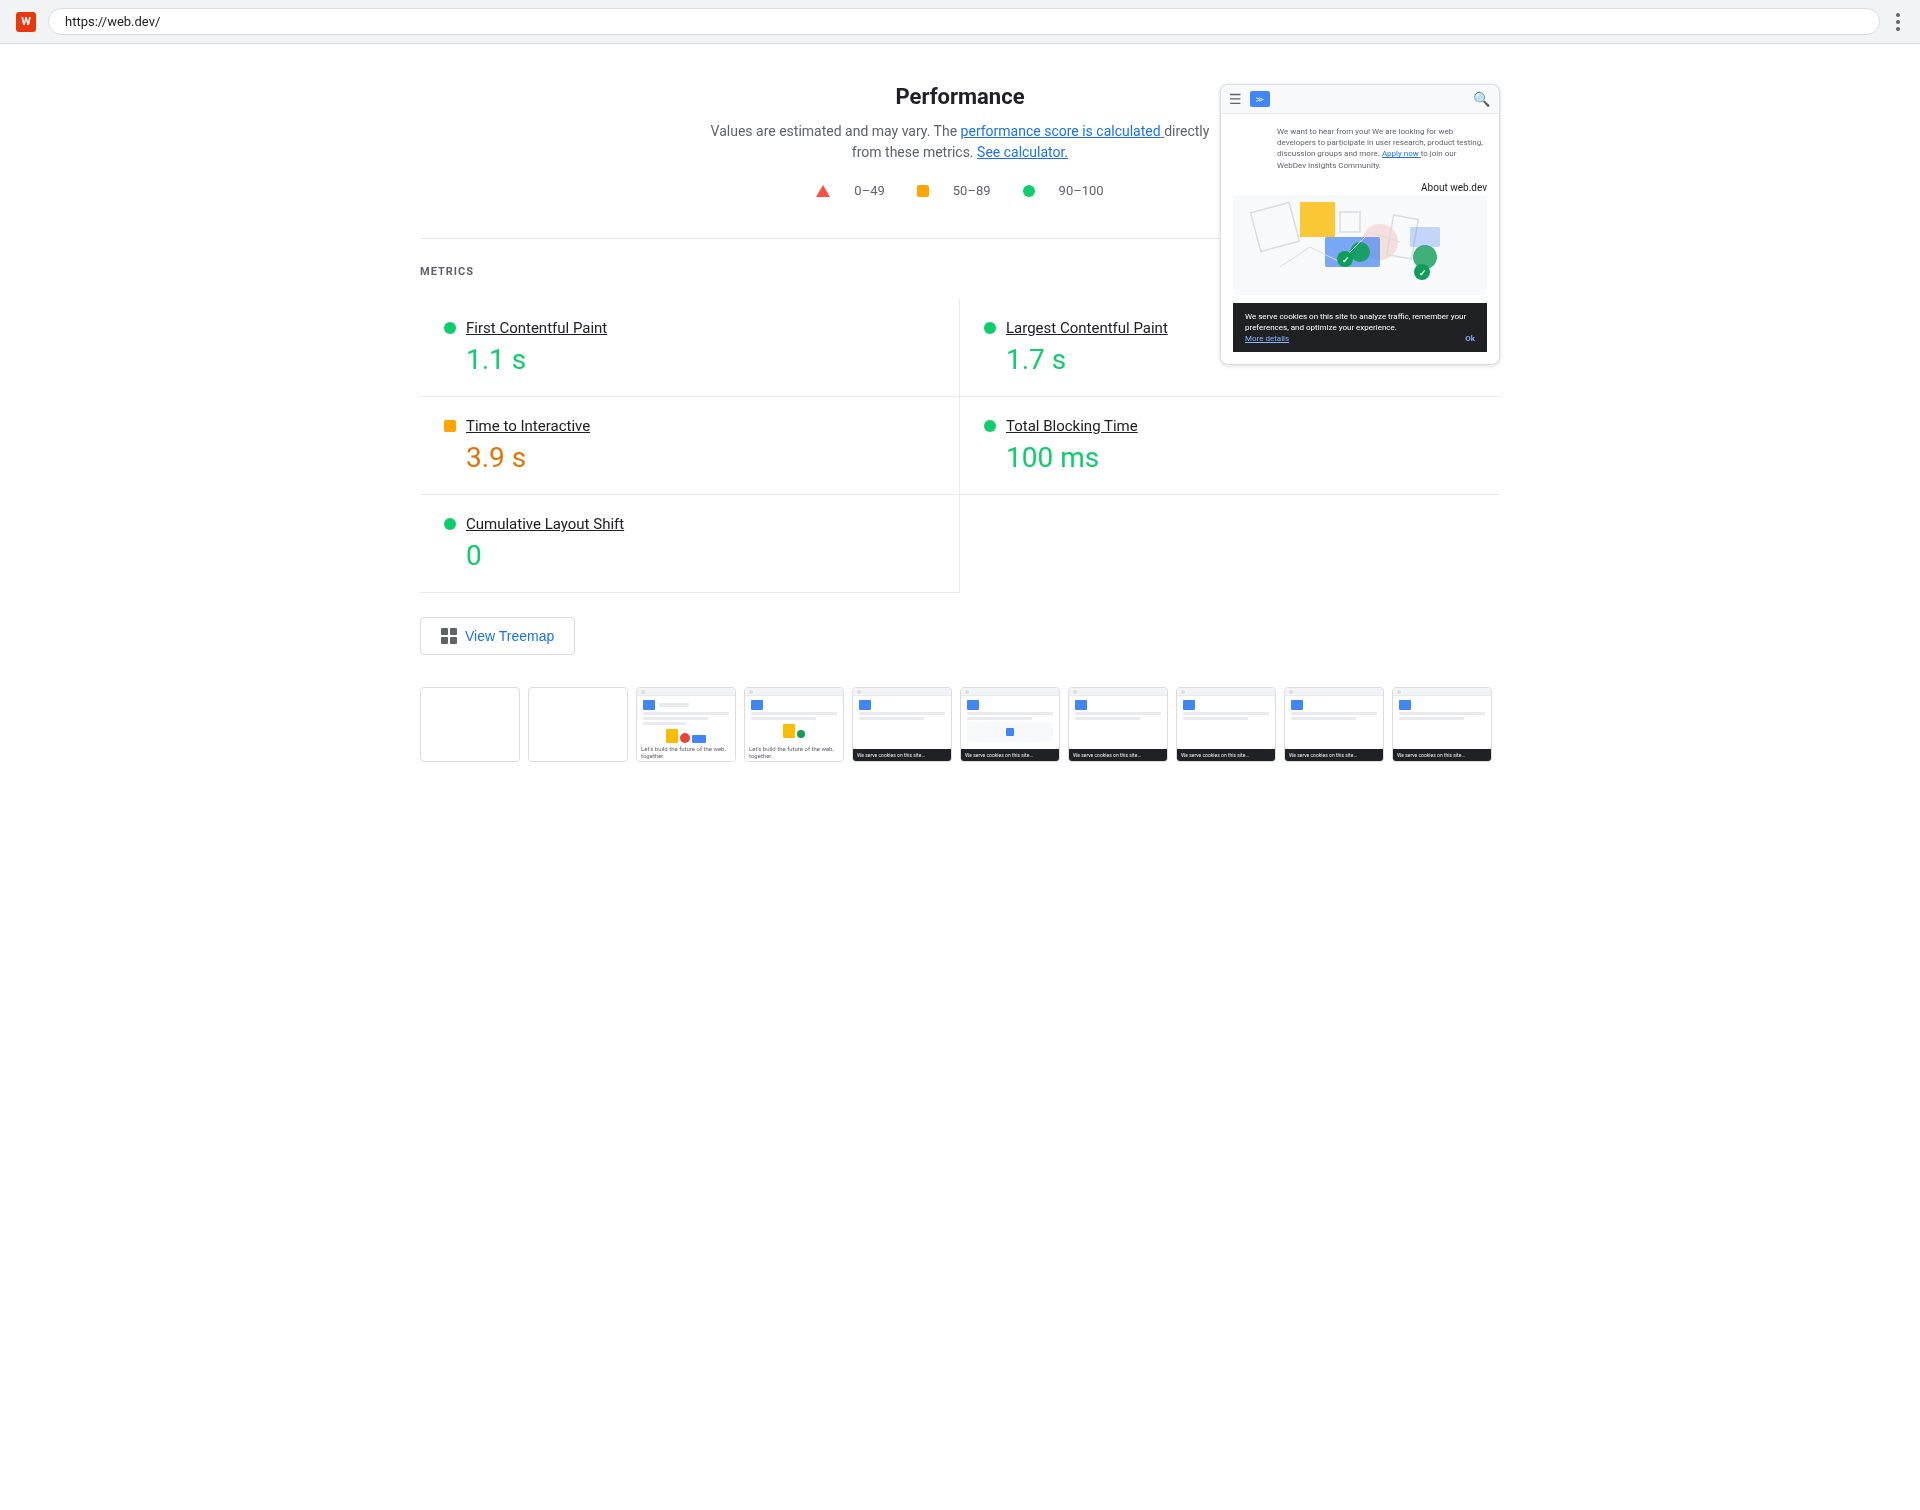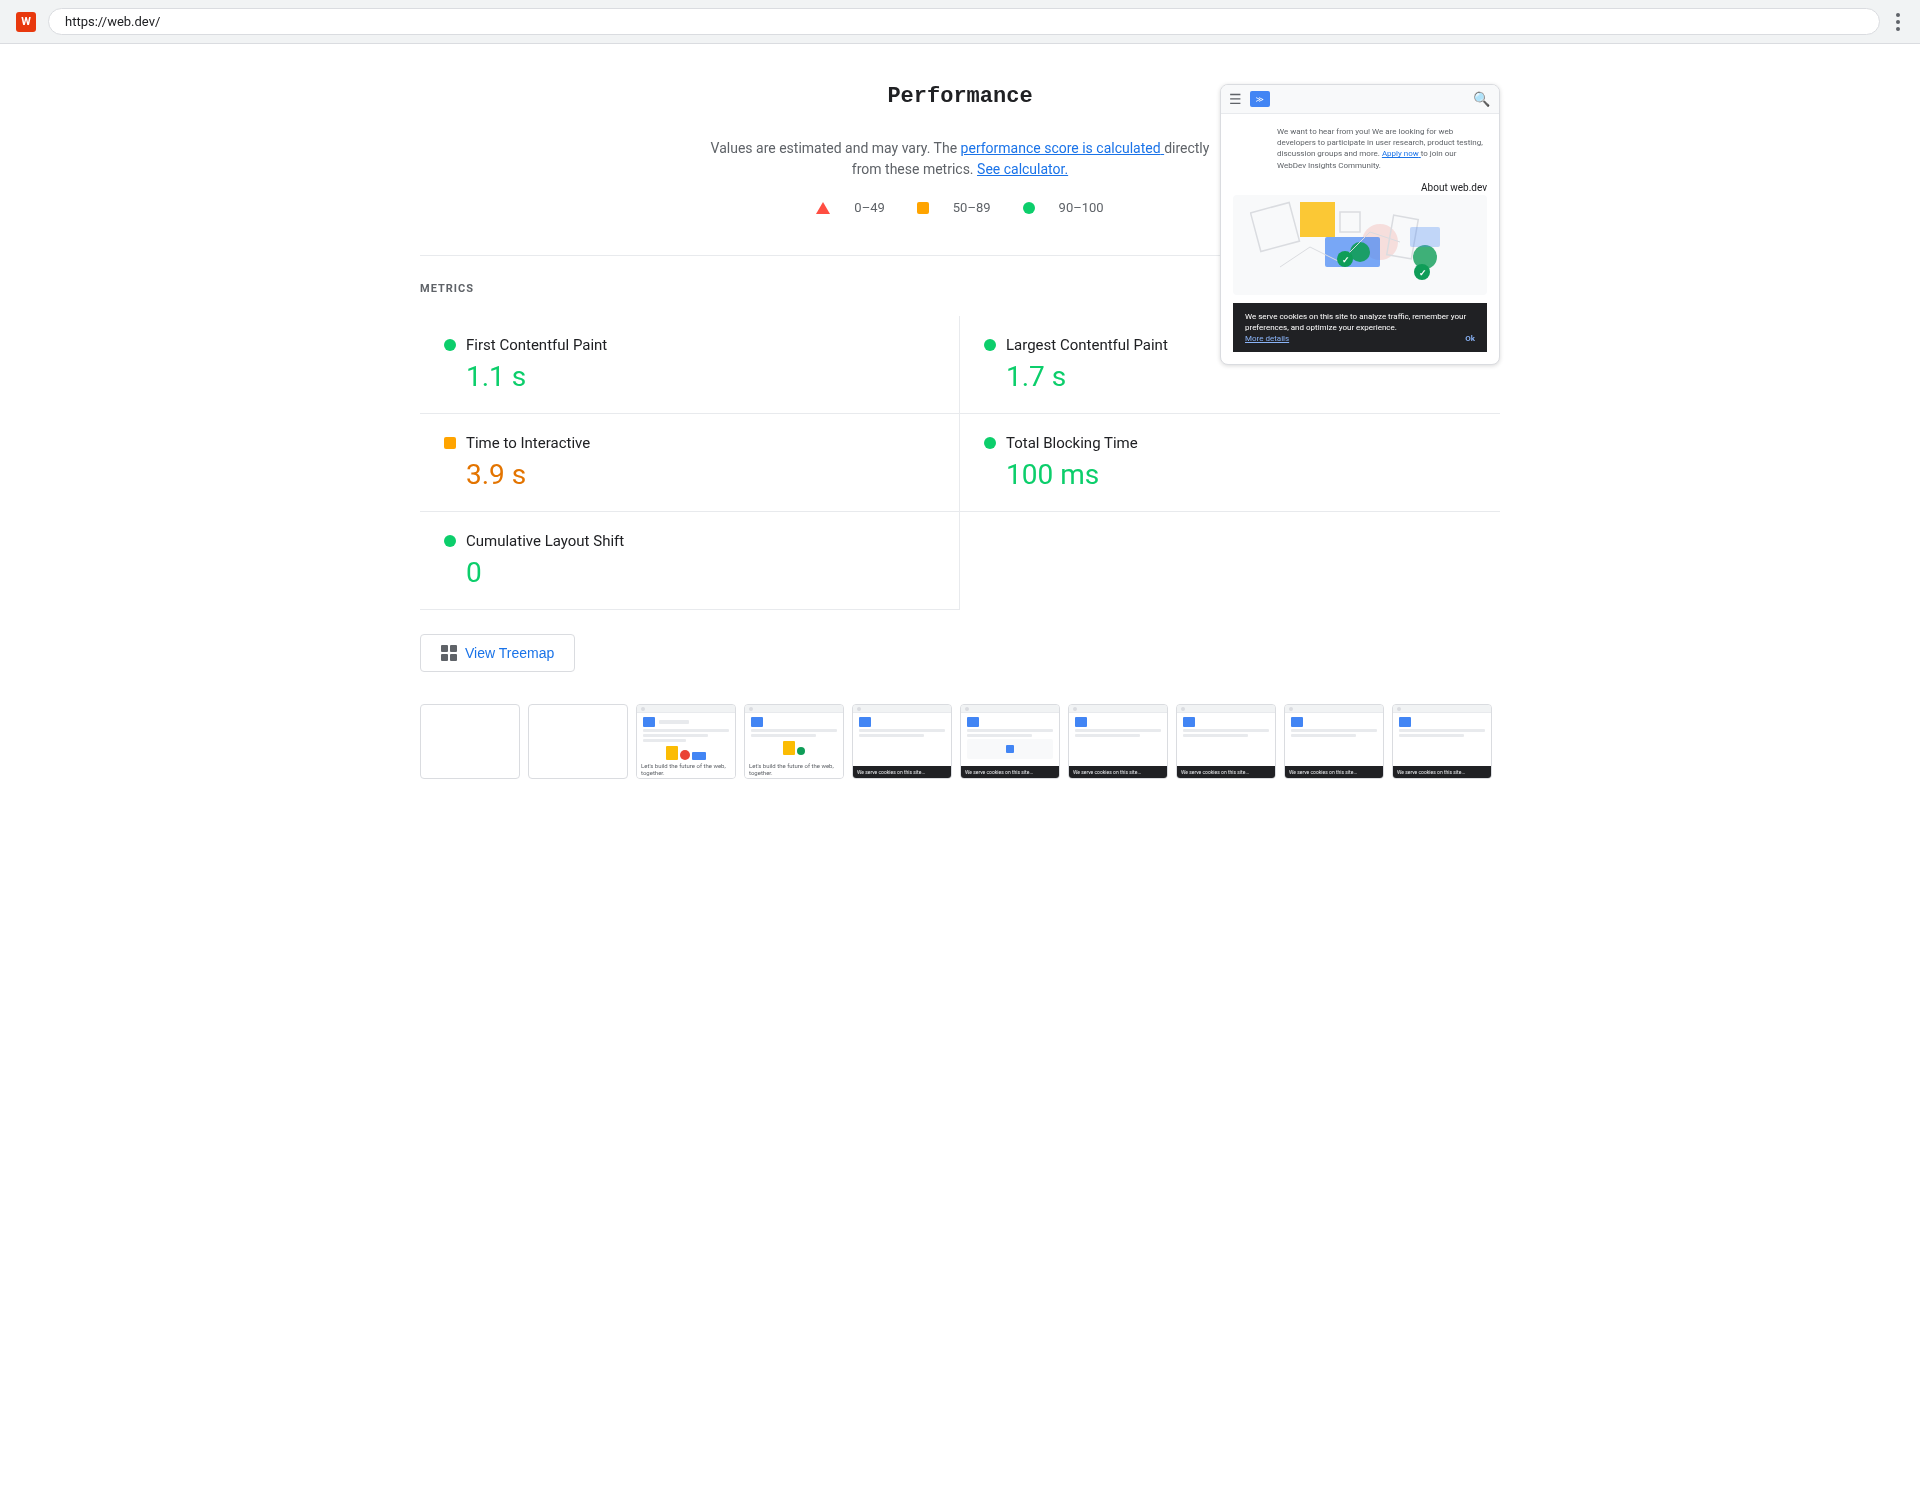--- a/index.html
+++ b/index.html
@@ -89,22 +89,21 @@
       top: 50%; left: 50%;
       transform: translate(-50%, -50%);
       font-size: 48px;
       font-weight: 700;
       color: #0cce6b;
     }
 
     .perf-title {
       font-size: 22px;
       font-weight: 700;
-      margin-bottom: 29px;
-      font-family: Liberation Mono, monospace;
+      margin-bottom: 12px;
     }
     .perf-desc {
       font-size: 14px;
       color: #5f6368;
       max-width: 500px;
       margin: 0 auto 20px;
       line-height: 1.5;
     }
     .perf-desc a {
       color: #1a73e8;
@@ -255,20 +254,21 @@
       border-bottom: 1px solid #e8eaed;
     }
     .metric-cell:nth-child(odd) {
       border-right: 1px solid #e8eaed;
     }
     .metric-name-row {
       display: flex;
       align-items: center;
       gap: 10px;
       margin-bottom: 6px;
+      text-decoration: underline;
     }
     .metric-dot {
       width: 12px; height: 12px;
       border-radius: 50%;
       flex-shrink: 0;
     }
     .dot-green { background: #0cce6b; }
     .dot-orange { background: #ffa400; border-radius: 2px; }
     .metric-name {
       font-size: 15px;

